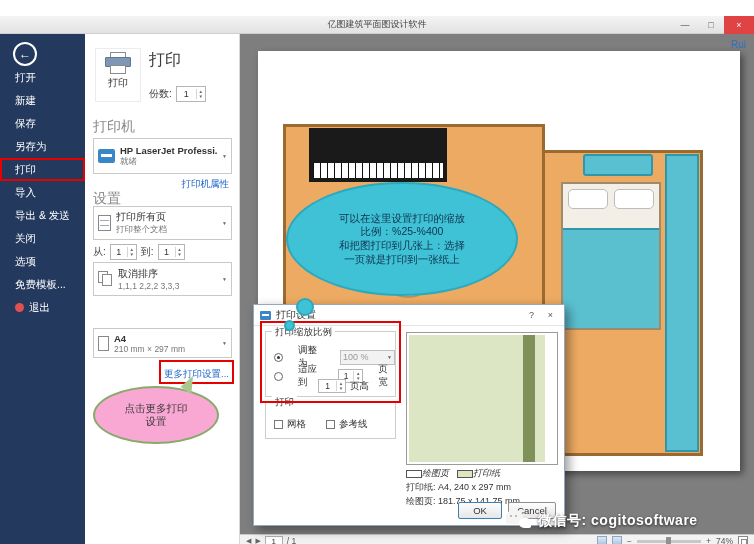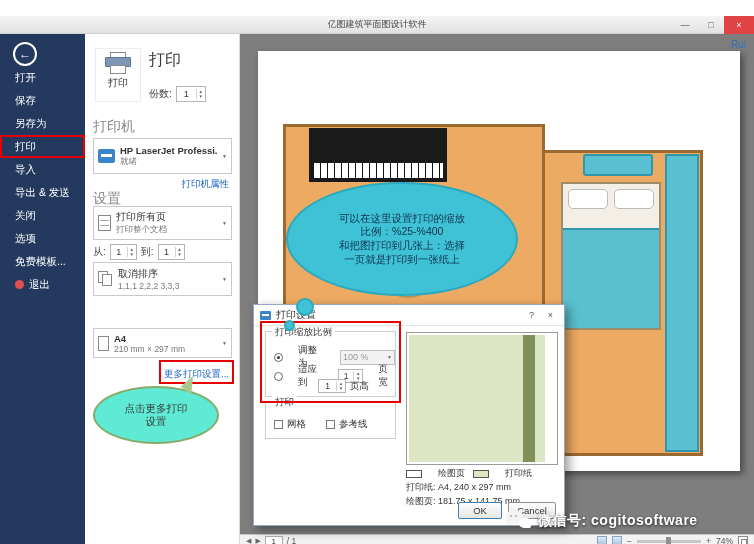--- a/index.html
+++ b/index.html
@@ -65,21 +65,21 @@
   .collate-icon i { position:absolute; width:10px; height:12px; background:#fff; border:1px solid #888; }
   .collate-icon i:nth-child(1) { left:0; top:0; }
   .collate-icon i:nth-child(2) { left:4px; top:3px; }
   .land-icon { width:16px; height:11px; background:#fff; border:1px solid #888; flex:none; }
   .a4-icon { width:11px; height:15px; background:#fff; border:1px solid #888; flex:none; }
   .fromto-row { position:absolute; left:8px; top:210px; display:flex; align-items:center; gap:4px;
     font-size:10px; color:#444; }
   .link { color:#1c64c8; font-size:9.5px; }
   .props-link { position:absolute; right:10px; top:144px; }
   .more-link-wrap { position:absolute; right:5px; top:326px; border:2px solid #e60000; padding:1px 3px; }
-  .green-bubble { position:absolute; left:8px; top:352px; width:126px; height:58px; background:#5eead4;
+  .green-bubble { position:absolute; left:8px; top:352px; width:126px; height:58px; background:#f9a8d4;
     border:2px solid #86ab6a; border-radius:50%; display:flex; align-items:center; justify-content:center;
     text-align:center; font-size:10.5px; color:#3a3a3a; line-height:1.25; }
   .bubble-tail { position:absolute; right:20px; top:-12px; width:0; height:0;
     border-left:4px solid transparent; border-right:9px solid transparent;
     border-bottom:16px solid #a9c88e; transform:rotate(35deg); }
   .pre { white-space:pre-line; }
 
   
   .canvas { position:absolute; left:240px; top:18px; width:514px; height:500px; background:#7e7e7e; overflow:hidden; }
   .page { position:absolute; left:18px; top:17px; width:482px; height:420px; background:#fff;
@@ -148,21 +148,21 @@
   .fit-row2 { position:absolute; left:52px; top:47px; display:flex; align-items:center; gap:4px;
     font-size:9.5px; color:#333; }
   .unit { font-size:9.5px; color:#333; }
   .chk-row { position:absolute; top:16px; display:flex; align-items:center; gap:4px; font-size:9.5px; color:#333; }
   .chk1 { left:8px; } .chk2 { left:60px; }
   .checkbox { width:9px; height:9px; border:1px solid #777; background:#fff; flex:none; }
   .preview { position:absolute; left:152px; top:27px; width:152px; height:133px; border:1px solid #9b9b9b; background:#fff; }
   .preview-green { position:absolute; left:2px; top:2px; width:136px; height:127px; background:#dde6c4; }
   .preview-strip { position:absolute; left:114px; top:0; width:12px; height:127px; background:#7f9058; }
   .legend-row { position:absolute; left:152px; top:162px; display:flex; align-items:center; gap:8px; font-size:9px; color:#333; }
-  .legend-item { display:flex; align-items:center; gap:16px; }
+  .legend-item { display:flex; align-items:center; gap:0;font-style:italic; }
   .swatch { width:16px; height:8px; border:1px solid #555; }
   .swatch.white { background:#fff; } .swatch.green { background:#dce6c0; }
   .info-line { position:absolute; left:152px; font-size:9px; color:#333; }
   .info1 { top:176px; } .info2 { top:190px; }
   .dlg-buttons { position:absolute; right:8px; bottom:6px; display:flex; gap:6px; }
   .btn { height:17px; border:1px solid #8f8f8f; background:linear-gradient(#fdfdfd,#e6e6e6);
     border-radius:2px; font-size:9.5px; color:#333; display:flex; align-items:center; justify-content:center; }
   .btn-ok { width:44px; border-color:#3c7fb1; } .btn-cancel { width:48px; }
 
   
@@ -209,20 +209,21 @@
     </div>
   </div>
   <div class="user-label">Rui</div>
 
   <div class="sidebar">
     <div class="back-btn">
         <span>←</span>
       </div>
     <div class="side-list">
       <div class="side-item"><span>打开</span></div>
+      <div class="side-item"><span>新建</span></div>
       <div class="side-item"><span>保存</span></div>
       <div class="side-item"><span>另存为</span></div>
       <div class="side-item annot"><span>打印</span></div>
       <div class="side-item"><span>导入</span></div>
       <div class="side-item"><span>导出 &amp; 发送</span></div>
       <div class="side-item"><span>关闭</span></div>
       <div class="side-item"><span>选项</span></div>
       <div class="side-item"><span>免费模板...</span></div>
       <div class="side-item"><span class="exit-dot"></span><span>退出</span></div>
     </div>

